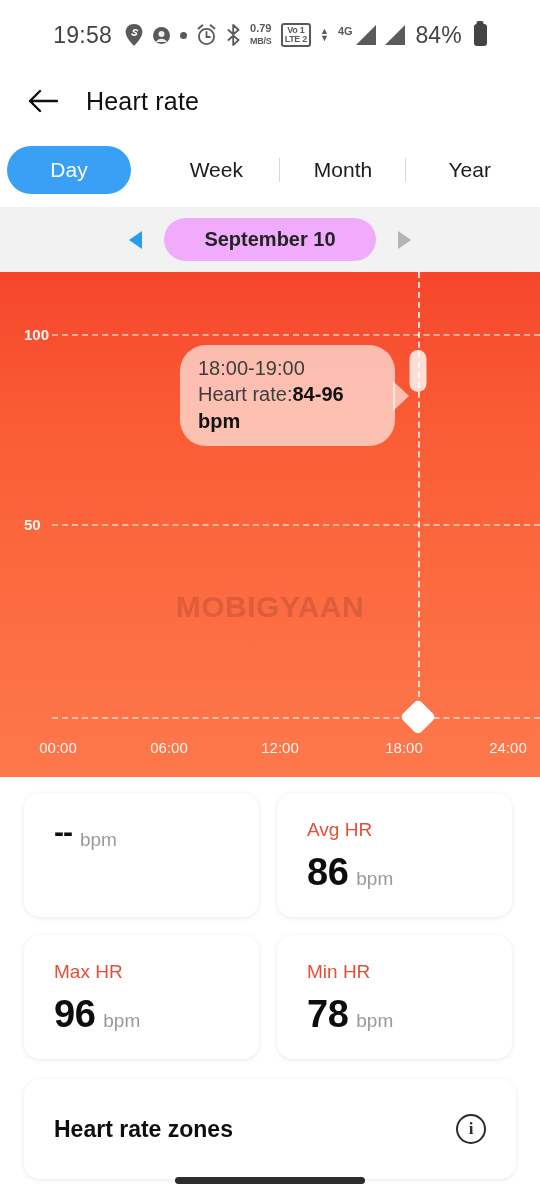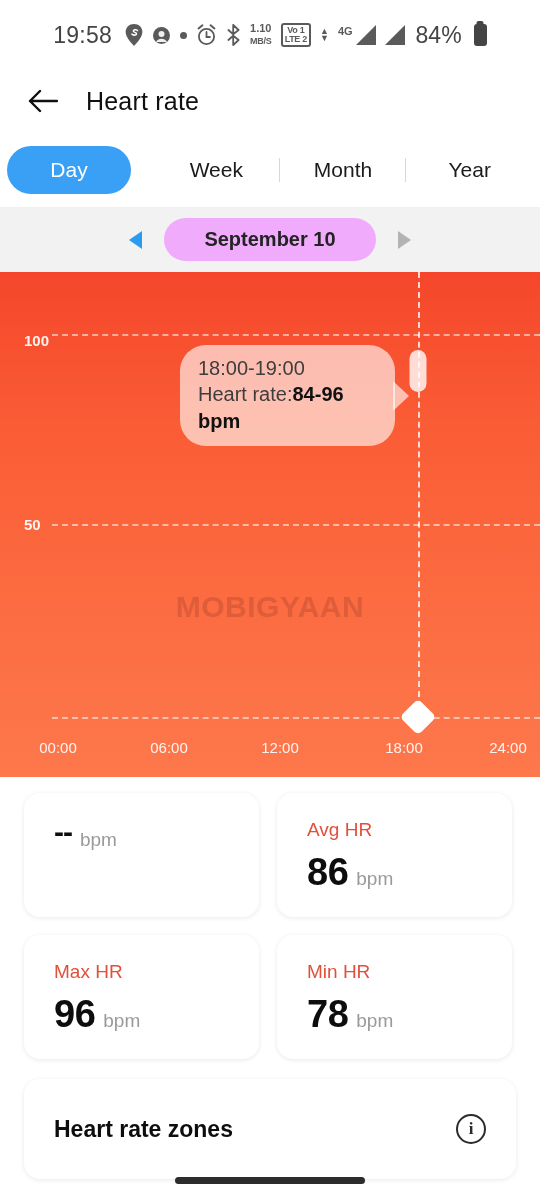--- a/index.html
+++ b/index.html
@@ -187,21 +187,21 @@
         </svg>
     </span>
 
     <span class="sb-ico">
       <svg width="15" height="22" viewBox="0 0 15 22">
           <path d="M7.2 1v9.2L2.4 6M7.2 21v-9.2L2.4 16M7.2 10.2l5.4-4.2-5.4-5M7.2 11.8l5.4 4.2-5.4 5" fill="none" stroke="#5a5a5a" stroke-width="1.8" stroke-linejoin="round" stroke-linecap="round"></path>
         </svg>
     </span>
 
     <span class="sb-net">
-      <span>1.10</span><br>
+      <span>0.79</span><br>
       <small>MB/S</small>
     </span>
 
     <span class="volte">
       <b>Vo 1</b>
       <b>LTE 2</b>
     </span>
 
     <span class="arrows">▲<br>▼</span>
 
@@ -237,21 +237,21 @@
     <span class="date-pill">September 10</span>
     <span class="nav-tri nav-next"></span>
   </div>
 
   <div class="chart">
 
     <div class="gridline" style="top:62px;"></div>
     <div class="gridline" style="top:252px;"></div>
     <div class="gridline" style="top:445px;"></div>
 
-    <span class="ylab" style="top:68px;">100</span>
+    <span class="ylab" style="top:62px;">100</span>
     <span class="ylab" style="top:252px;">50</span>
 
     <div class="watermark">MOBIGYAAN</div>
 
     <div class="vline" style="left:418px;"></div>
 
     <div class="databar" style="left:418px; top:78px; height:42px;"></div>
 
     <div class="tooltip" style="left:180px; top:73px; width:215px;">
       <div class="t1">18:00-19:00</div>

